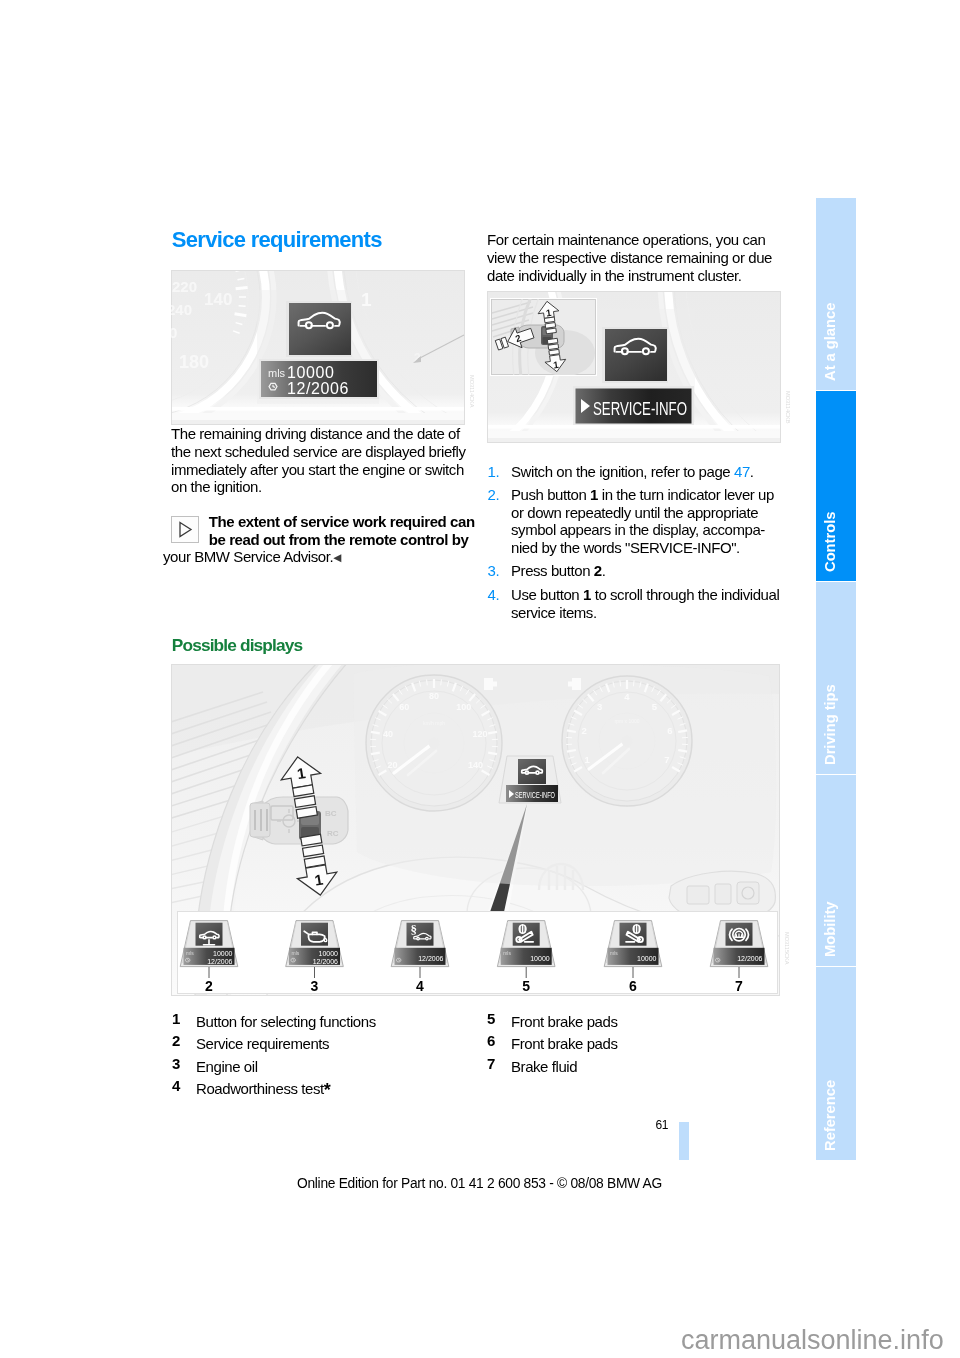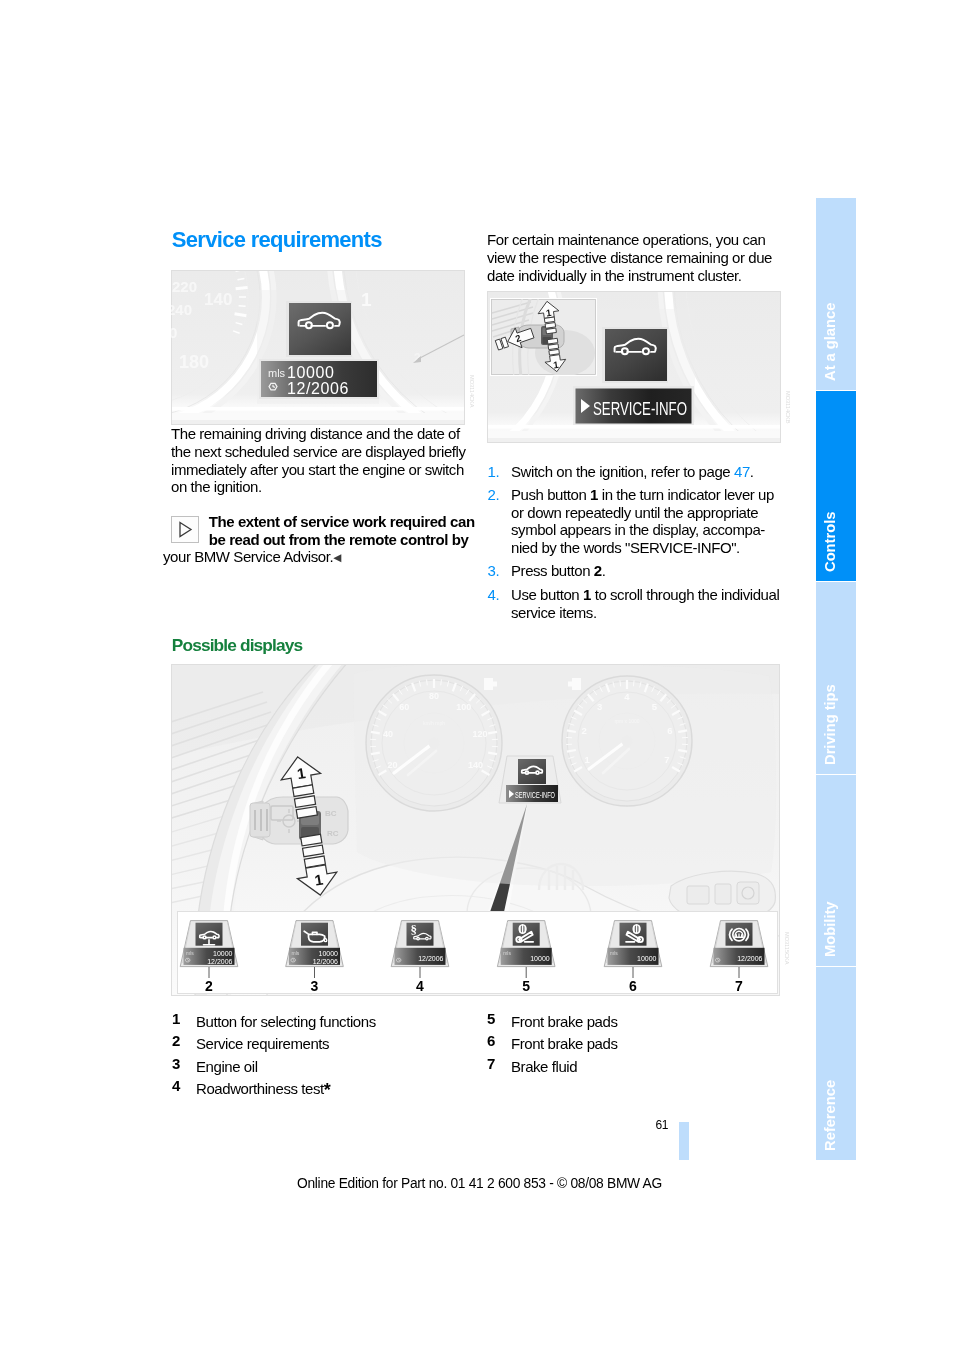--- a/index.html
+++ b/index.html
@@ -832,13 +832,14 @@
         <div class="lg-row">
           <span class="n">7</span>
           <span class="l">Brake fluid</span>
         </div>
       </div>
   </div>
 
   <div class="pagenum">61</div>
   <div class="footer">Online Edition for Part no. 01 41 2 600 853 - © 08/08 BMW AG</div>
   <div class="fbar"></div>
+  <div class="watermark">carmanualsonline.info</div>
 </div>
 
 </body></html>

